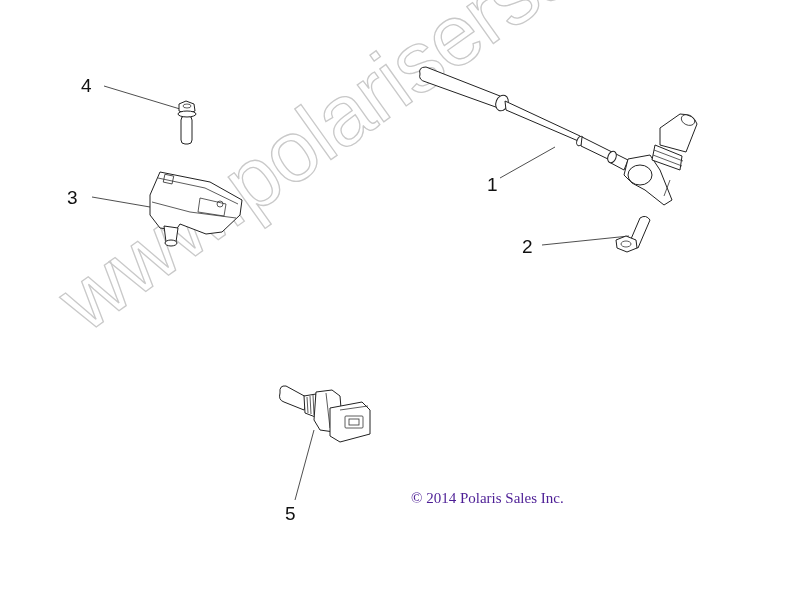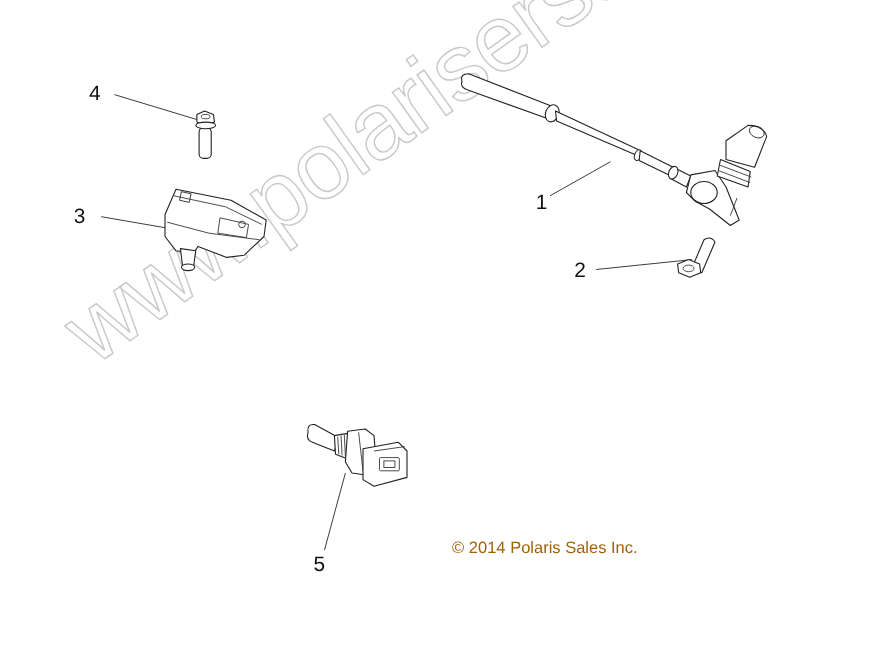--- a/index.html
+++ b/index.html
@@ -1,22 +1,22 @@
 <!DOCTYPE html>
 <html><head>
 <meta charset="utf-8">
 <style>
   html, body { margin:0; padding:0; background:#ffffff; }
   body { width:795px; height:591px; position:relative; overflow:hidden;
          font-family: "Liberation Sans", sans-serif; }
   #canvas { position:absolute; left:0; top:0; width:795px; height:591px; }
   .callout { position:absolute; font-family:"Liberation Sans", sans-serif;
              font-size:19px; color:#111; line-height:1; }
-  .copyright { position:absolute; left:411px; top:490px; font-size:15px; color:#a16207;
-               font-family:Liberation Sans, sans-serif; white-space:nowrap; }
+  .copyright { position:absolute; left:411px; top:490px; font-size:15px; color:#4c1d95;
+               font-family:Liberation Serif, serif; white-space:nowrap; }
   .watermark { position:absolute; left:40px; top:270px; width:900px;
                transform-origin:0 0; transform: rotate(-35.5deg);
                font-family:"Liberation Sans", sans-serif; font-size:86px;
                color:transparent; -webkit-text-stroke:1.3px #c9c9c9;
                white-space:nowrap; letter-spacing:-1px; pointer-events:none; }
   svg .ln { fill:#fff; stroke:#222; stroke-width:1; stroke-linejoin:round; }
   svg .thin { fill:none; stroke:#333; stroke-width:0.8; }
   svg .leader { fill:none; stroke:#222; stroke-width:0.8; }
 </style>
 </head>

